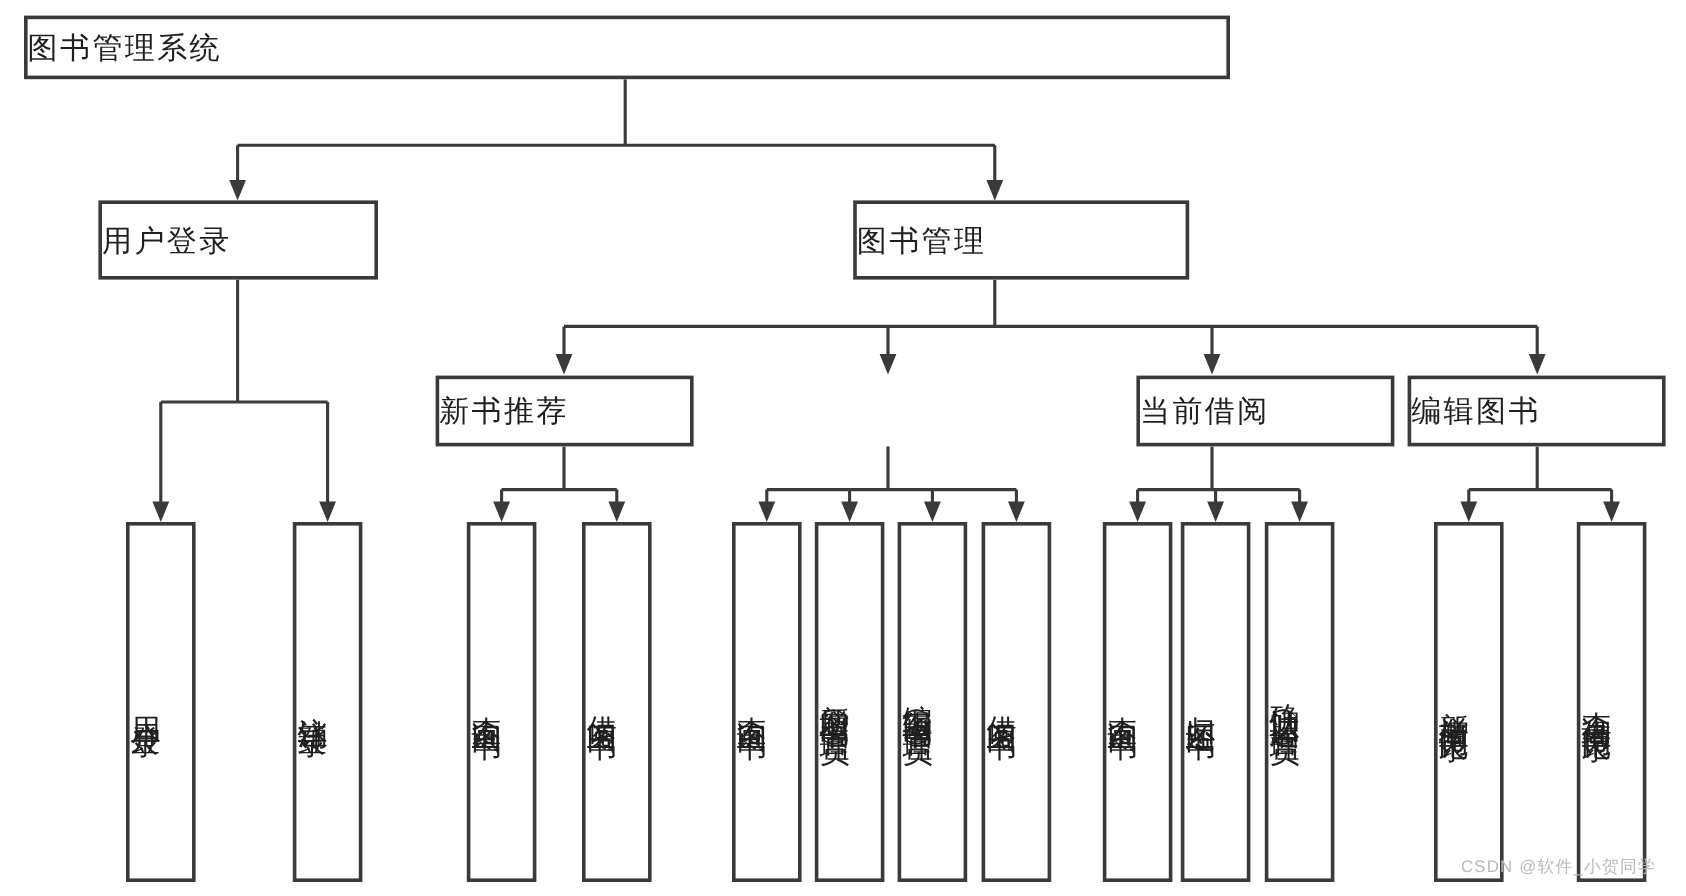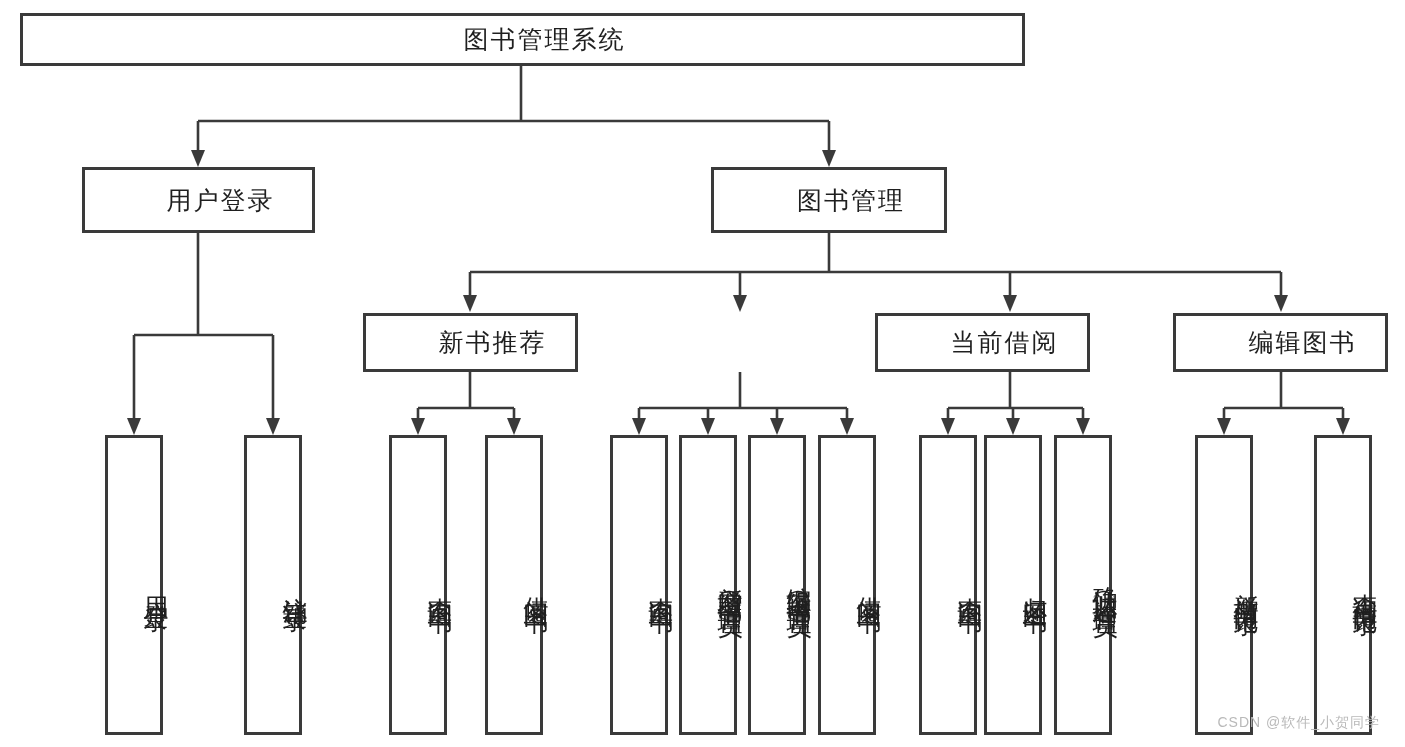--- a/index.html
+++ b/index.html
@@ -18,25 +18,24 @@
     color:var(--text);
   }
   .wires{position:absolute;left:0;top:0;}
   .wires path{stroke:var(--line);stroke-width:2.6;fill:none;}
   .wires polygon{fill:var(--line);stroke:none;}
   .node{
     position:absolute;
     box-sizing:border-box;
     border:3px solid var(--line);
     background:var(--background);
-    display:flex;align-items:center;justify-content:center;
+    display:flex;align-items:center;justify-content:flex-start;
     font-size:25px;
     letter-spacing:2px;
     white-space:nowrap;
-    padding-left:44px;
   }
   .root{left:20px;top:13px;width:1005px;height:53px;}
   .lvl2{top:167px;height:66px;}
   .lvl3{top:313px;width:215px;height:59px;font-family:Liberation Serif, serif;}
   .leaf{top:435px;width:58px;height:300px;}
   .vtext{
     writing-mode:vertical-rl;
     text-orientation:mixed;
     letter-spacing:4px;
     font-size:25px;
@@ -106,28 +105,28 @@
     </g>
   </svg>
 
   <div class="node root">
     <span>图书管理系统</span>
   </div>
 
   <div class="node lvl2" style="left:82px;width:233px;">
     <span>用户登录</span>
   </div>
-  <div class="node lvl2" style="left:711px;width:236px;">
+  <div class="node lvl2" style="left:711px;width:280px;">
     <span>图书管理</span>
   </div>
 
   <div class="node lvl3" style="left:363px;">
     <span>新书推荐</span>
   </div>
-  <div class="node lvl3" style="left:875px;">
+  <div class="node lvl3" style="left:947px;">
     <span>当前借阅</span>
   </div>
   <div class="node lvl3" style="left:1173px;">
     <span>编辑图书</span>
   </div>
 
   <div class="node leaf" style="left:105px;">
     <span class="vtext">用户登录</span>
   </div>
   <div class="node leaf" style="left:244px;">

